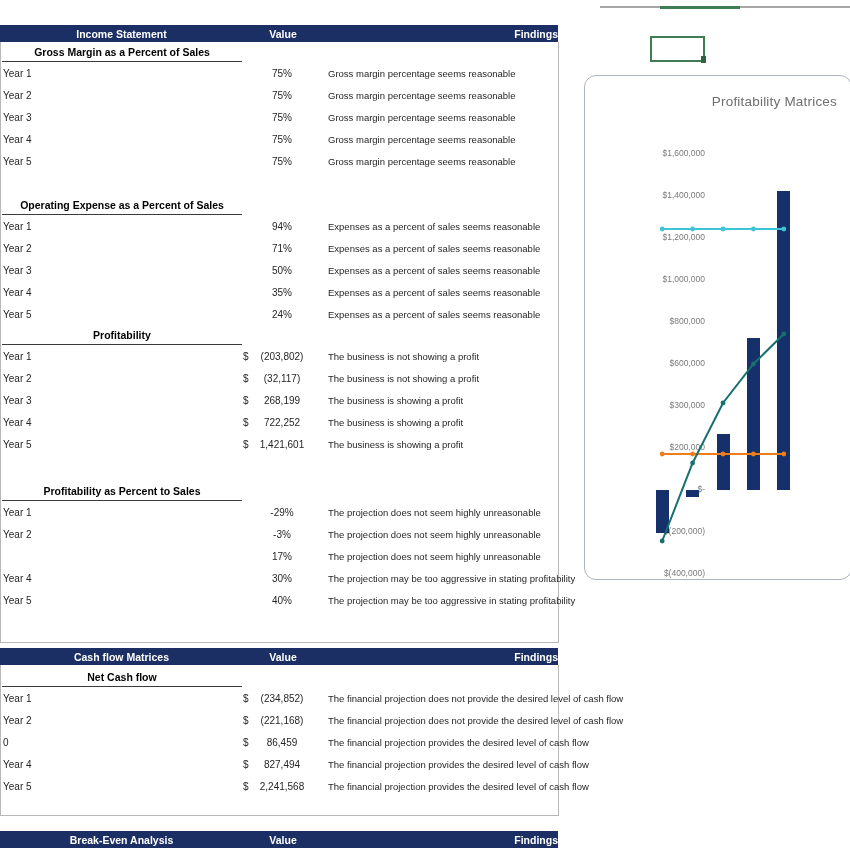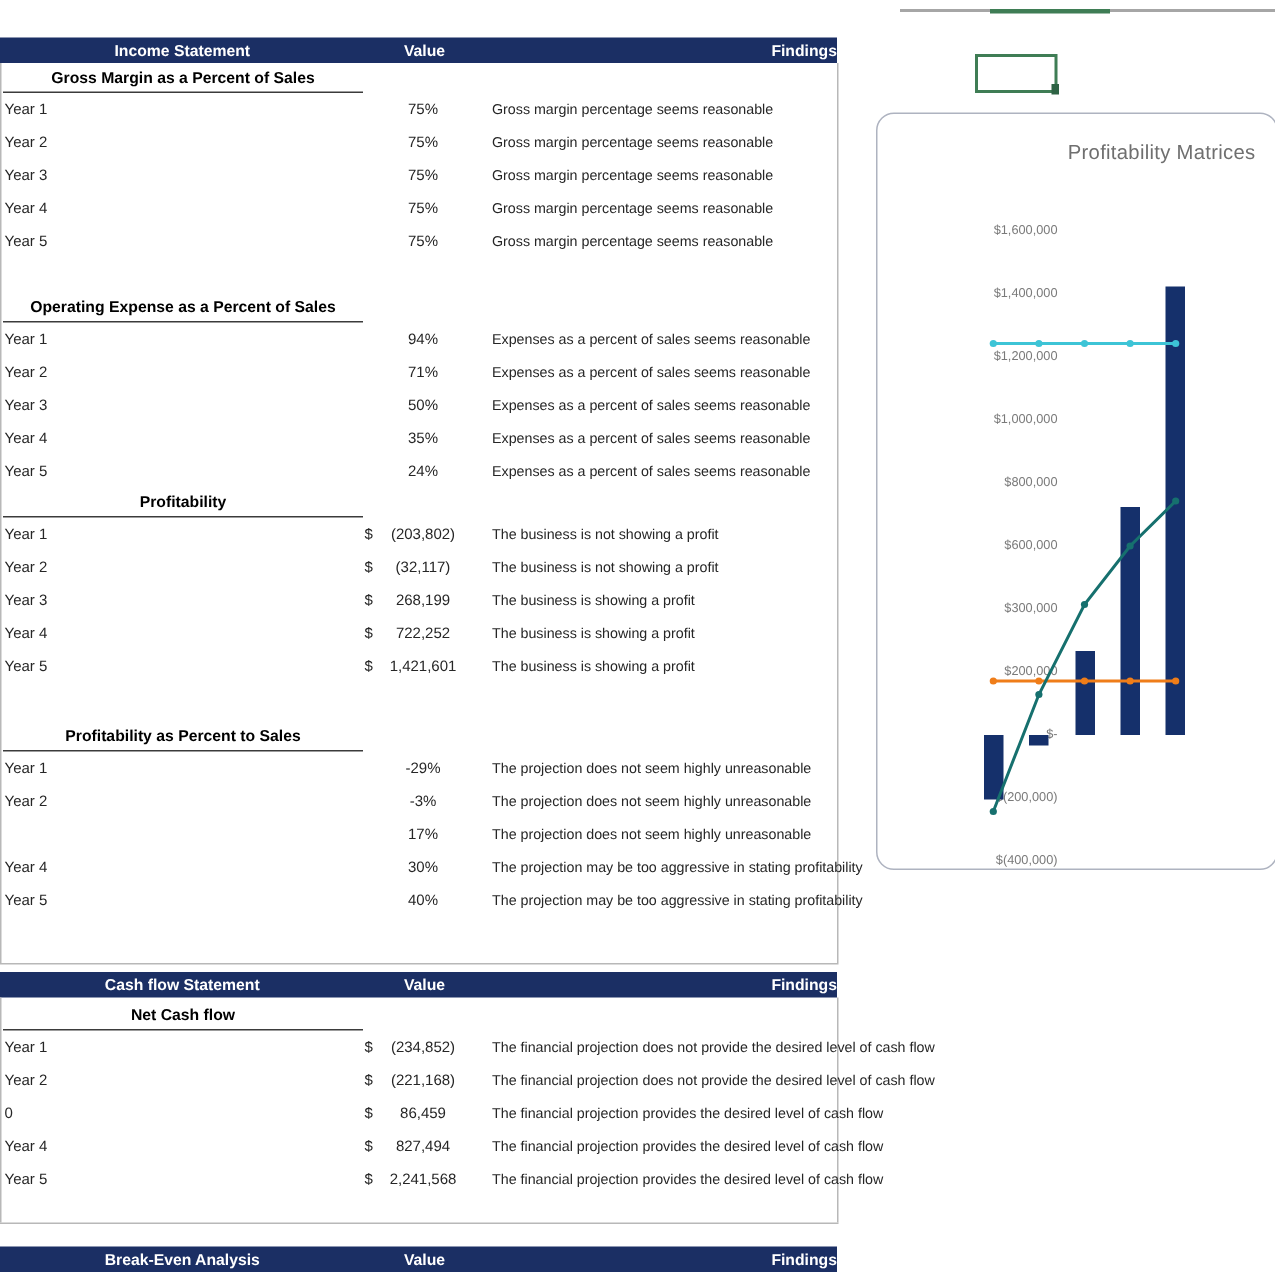--- a/index.html
+++ b/index.html
@@ -181,21 +181,21 @@
         <span class="lbl">Year 4</span>
       <span class="val">30%</span>
         <span class="fnd">The projection may be too aggressive in stating profitability</span>
       </div>
     <div class="row" style="top:592px">
         <span class="lbl">Year 5</span>
       <span class="val">40%</span>
         <span class="fnd">The projection may be too aggressive in stating profitability</span>
       </div>
     <div class="band" style="top:648px">
-      <span class="c1">Cash flow Statement</span>
+      <span class="c1">Cash flow Matrices</span>
       <span class="c2">Value</span>
       <span class="c3">Findings</span>
     </div>
     <div class="vline" style="left:0px;top:665px;height:150px"></div>
     <div class="vline" style="left:558px;top:665px;height:150px"></div>
     <div class="subhead" style="top:671px">Net Cash flow</div>
     <div class="row" style="top:690px">
         <span class="lbl">Year 1</span>
       <span class="cur">$</span>
       <span class="val">(234,852)</span>

